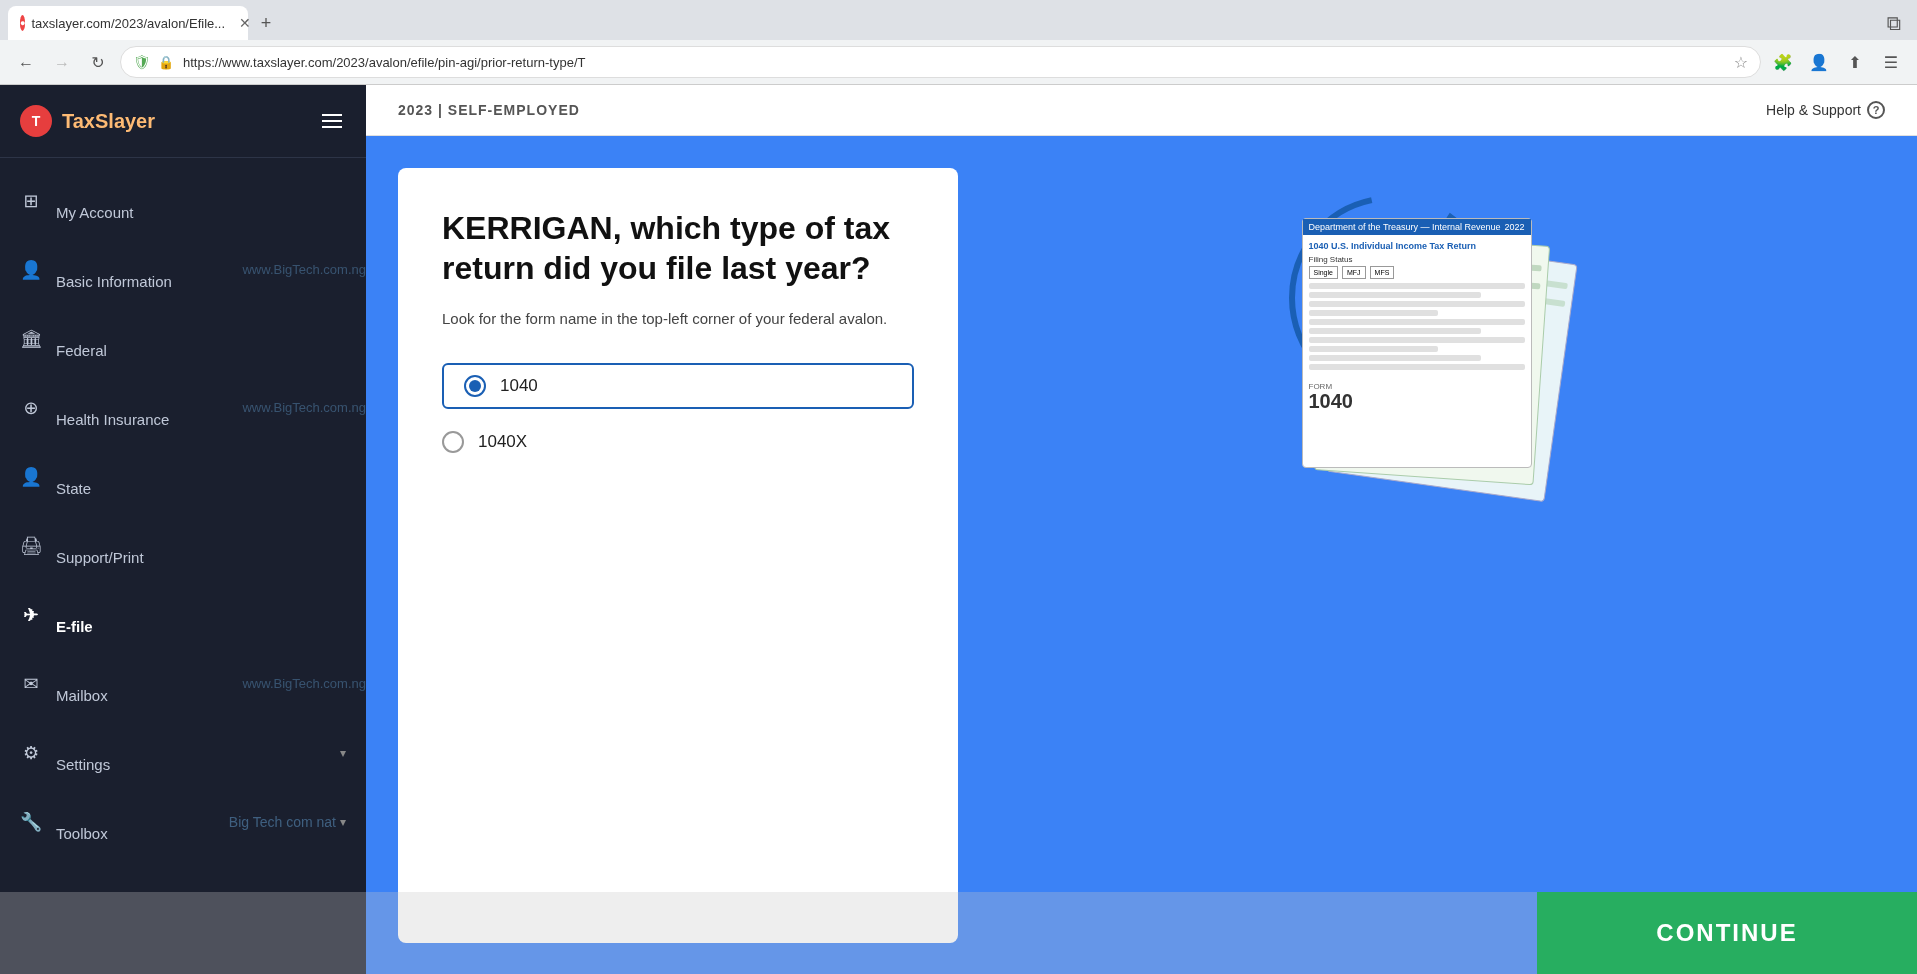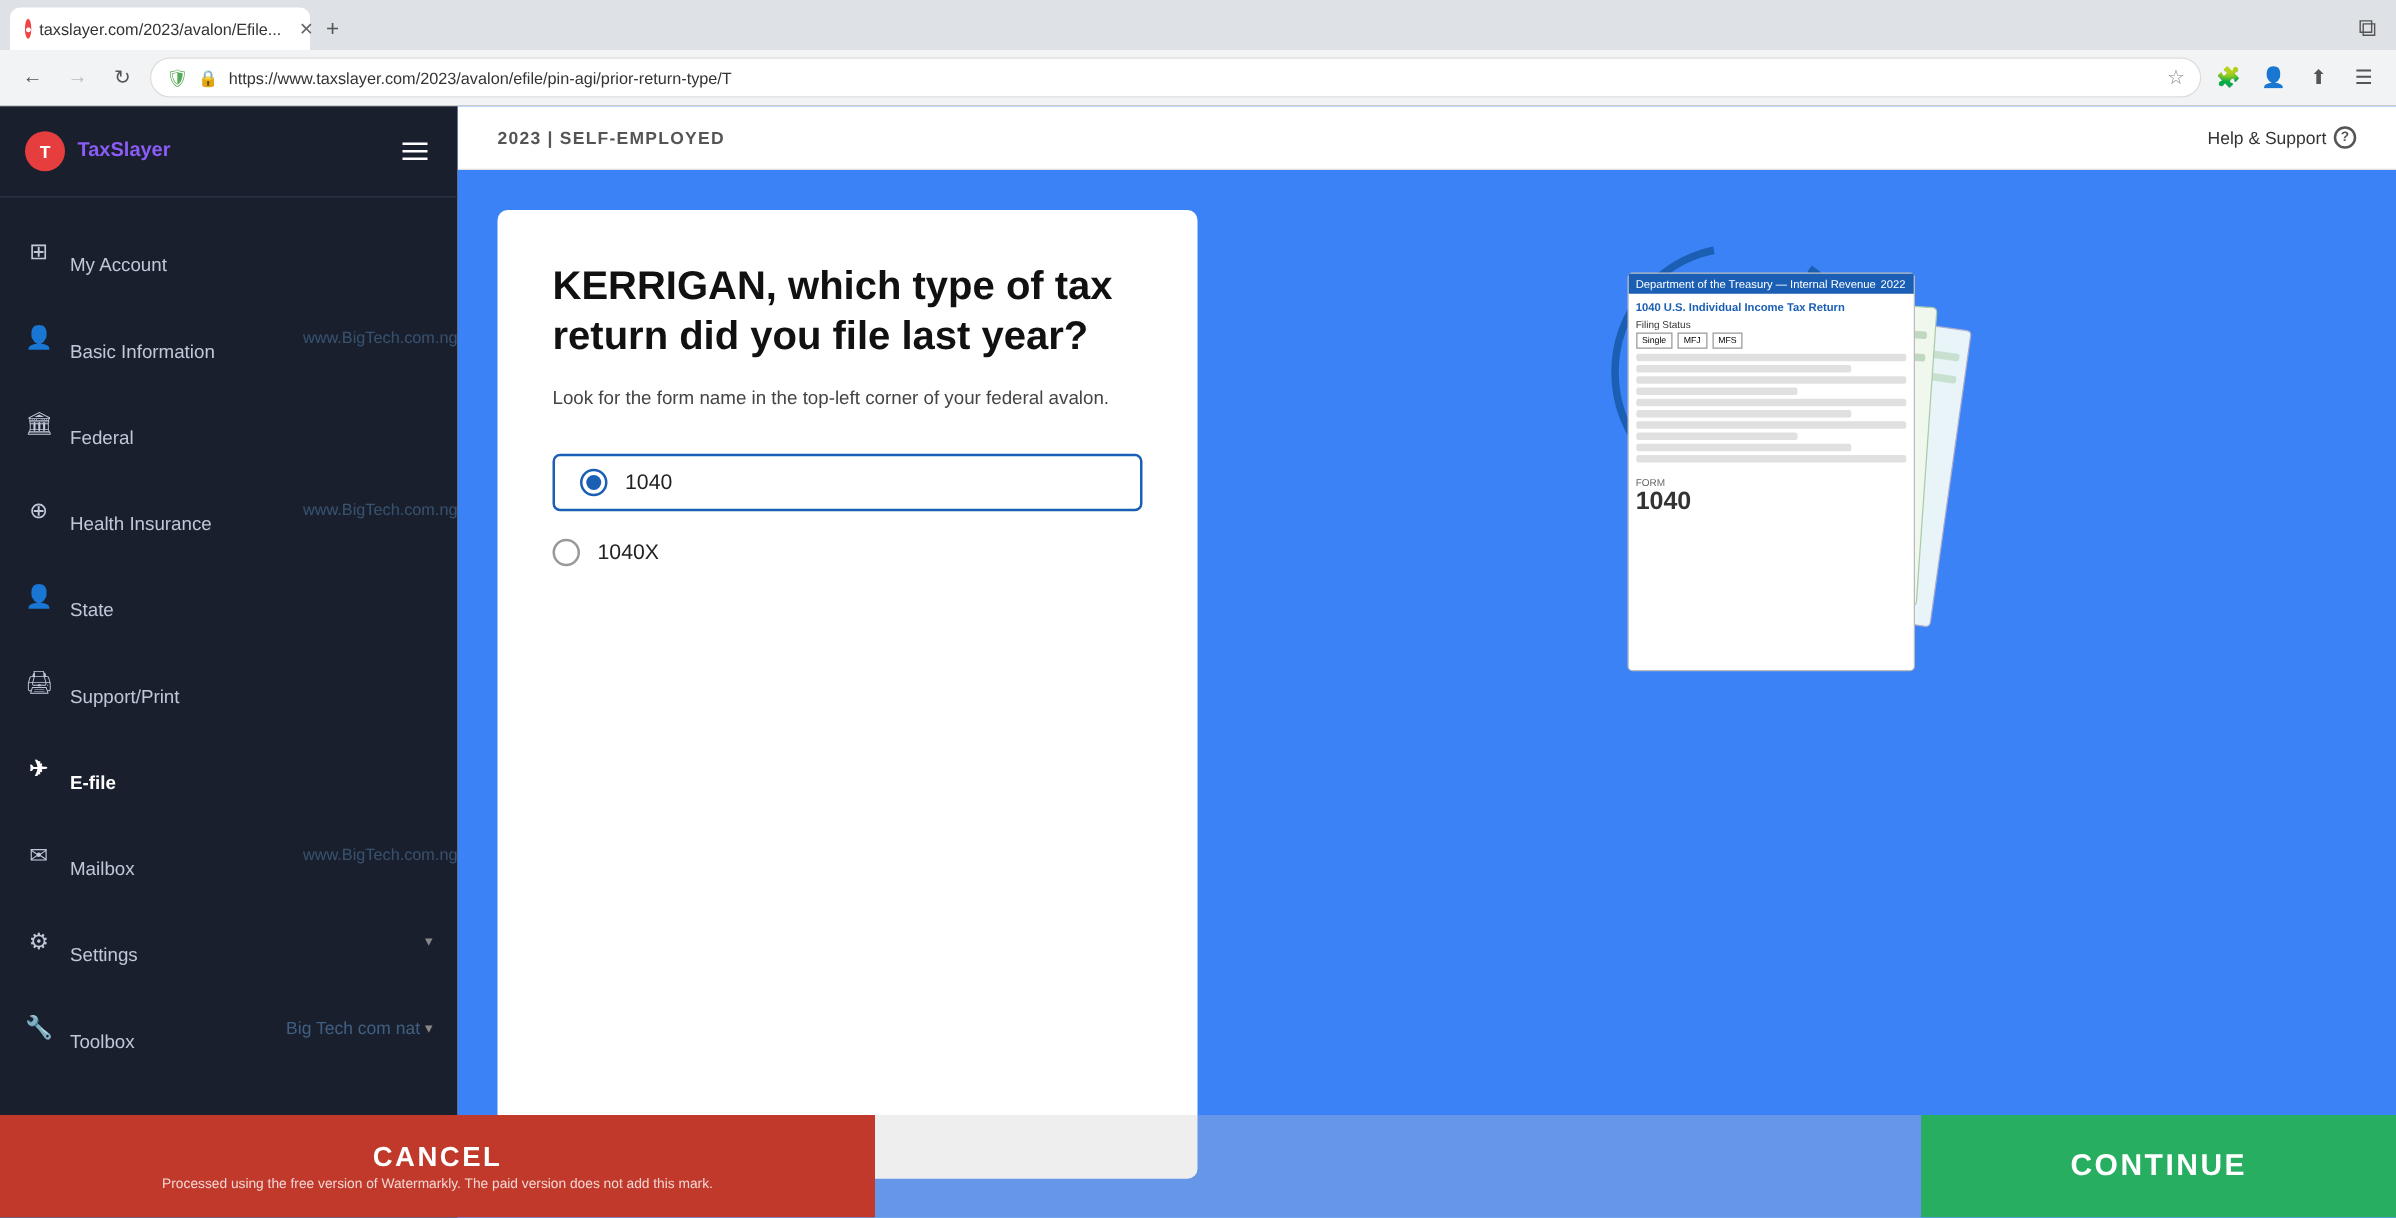--- a/index.html
+++ b/index.html
@@ -132,23 +132,23 @@
       gap: 10px;
     }
     .logo-icon {
       width: 32px; height: 32px;
       background: #e63e3e;
       border-radius: 50%;
       display: flex; align-items: center; justify-content: center;
       color: #fff; font-size: 14px; font-weight: bold;
     }
     .logo-text {
-      font-size: 16px;
+      font-size: 20px;
       font-weight: bold;
-      color: #8b5cf6;
+      color: #fdba74;
     }
     .menu-toggle {
       display: flex;
       flex-direction: column;
       gap: 4px;
       cursor: pointer;
       padding: 4px;
     }
     .menu-toggle span { width: 20px; height: 2px; background: #fff; display: block; }
 
@@ -299,21 +299,21 @@
       border-color: #aac;
     }
     .form-doc-mid {
       width: 220px; height: 240px;
       top: 50px; left: 60px;
       transform: rotate(4deg);
       background: #f0f8ee;
       border-color: #aca;
     }
     .form-doc-main {
-      width: 230px; height: 319px;
+      width: 230px; height: 250px;
       top: 30px; left: 40px;
       background: #fff;
       border-color: #bbb;
     }
     .form-doc-main .form-header {
       background: #1a5fb4;
       color: #fff;
       font-size: 9px;
       padding: 3px 6px;
       display: flex;
@@ -621,23 +621,17 @@
               </div>
             </div>
           </div>
         </div>
       </div>
     </div>
   </main>
 </div>
 
 <div class="bottom-bar">
-  <div class="cancel-section">
-    <div class="cancel-text-area">
-      <div class="cancel-btn-text">CANCEL</div>
-      <div class="watermark-notice">Processed using the free version of Watermarkly. The paid version does not add this mark.</div>
-    </div>
-  </div>
   <div class="middle-section"></div>
   <div class="continue-section">
     <span class="continue-btn-text">CONTINUE</span>
   </div>
 </div>
 
 </body></html>

